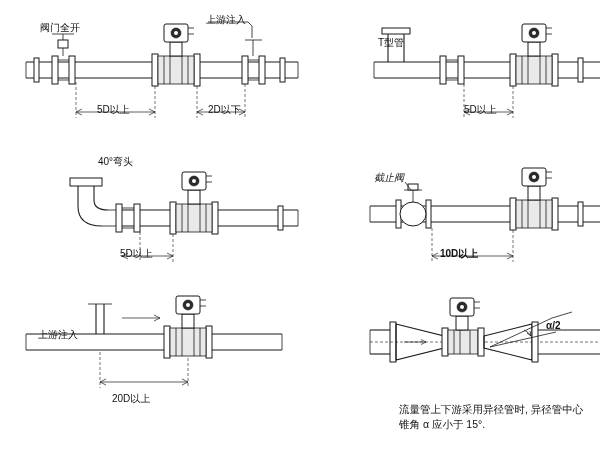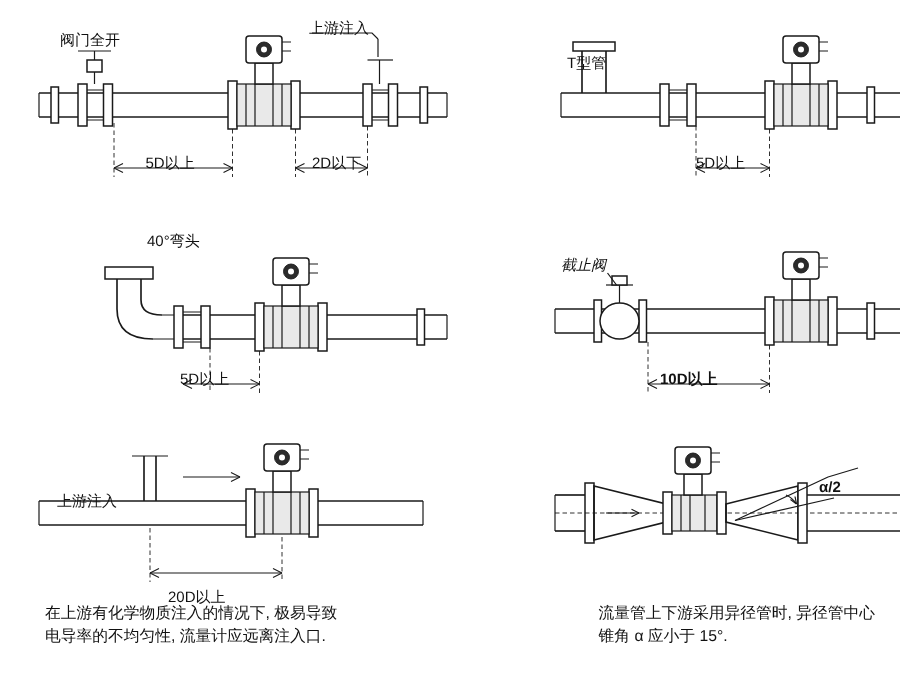--- a/index.html
+++ b/index.html
@@ -269,18 +269,16 @@
   <div class="lbl" style="left:108px;top:248px;">5D以上</div>
 
   <div class="lbl" style="left:362px;top:172px;font-style:italic;">截止阀</div>
   <div class="lbl" style="left:428px;top:248px;font-weight:bold;">10D以上</div>
 
   <div class="lbl" style="left:26px;top:300px;margin-top:29px;">上游注入</div>
   <div class="lbl" style="left:100px;top:374px;margin-top:19px;">20D以上</div>
 
   <div class="lbl b" style="left:534px;top:300px;margin-top:20px;">α/2</div>
 
-  <div class="note" style="left:18px;top:402px;width:280px;">在上游有化学物质注入的情况下, 极易导致
-电导率的不均匀性, 流量计应远离注入口.</div>
   <div class="note" style="left:352px;top:402px;width:240px;margin-left:35px;">流量管上下游采用异径管时, 异径管中心
 锥角 α 应小于 15°.</div>
 
 </div>
 
 </body></html>

